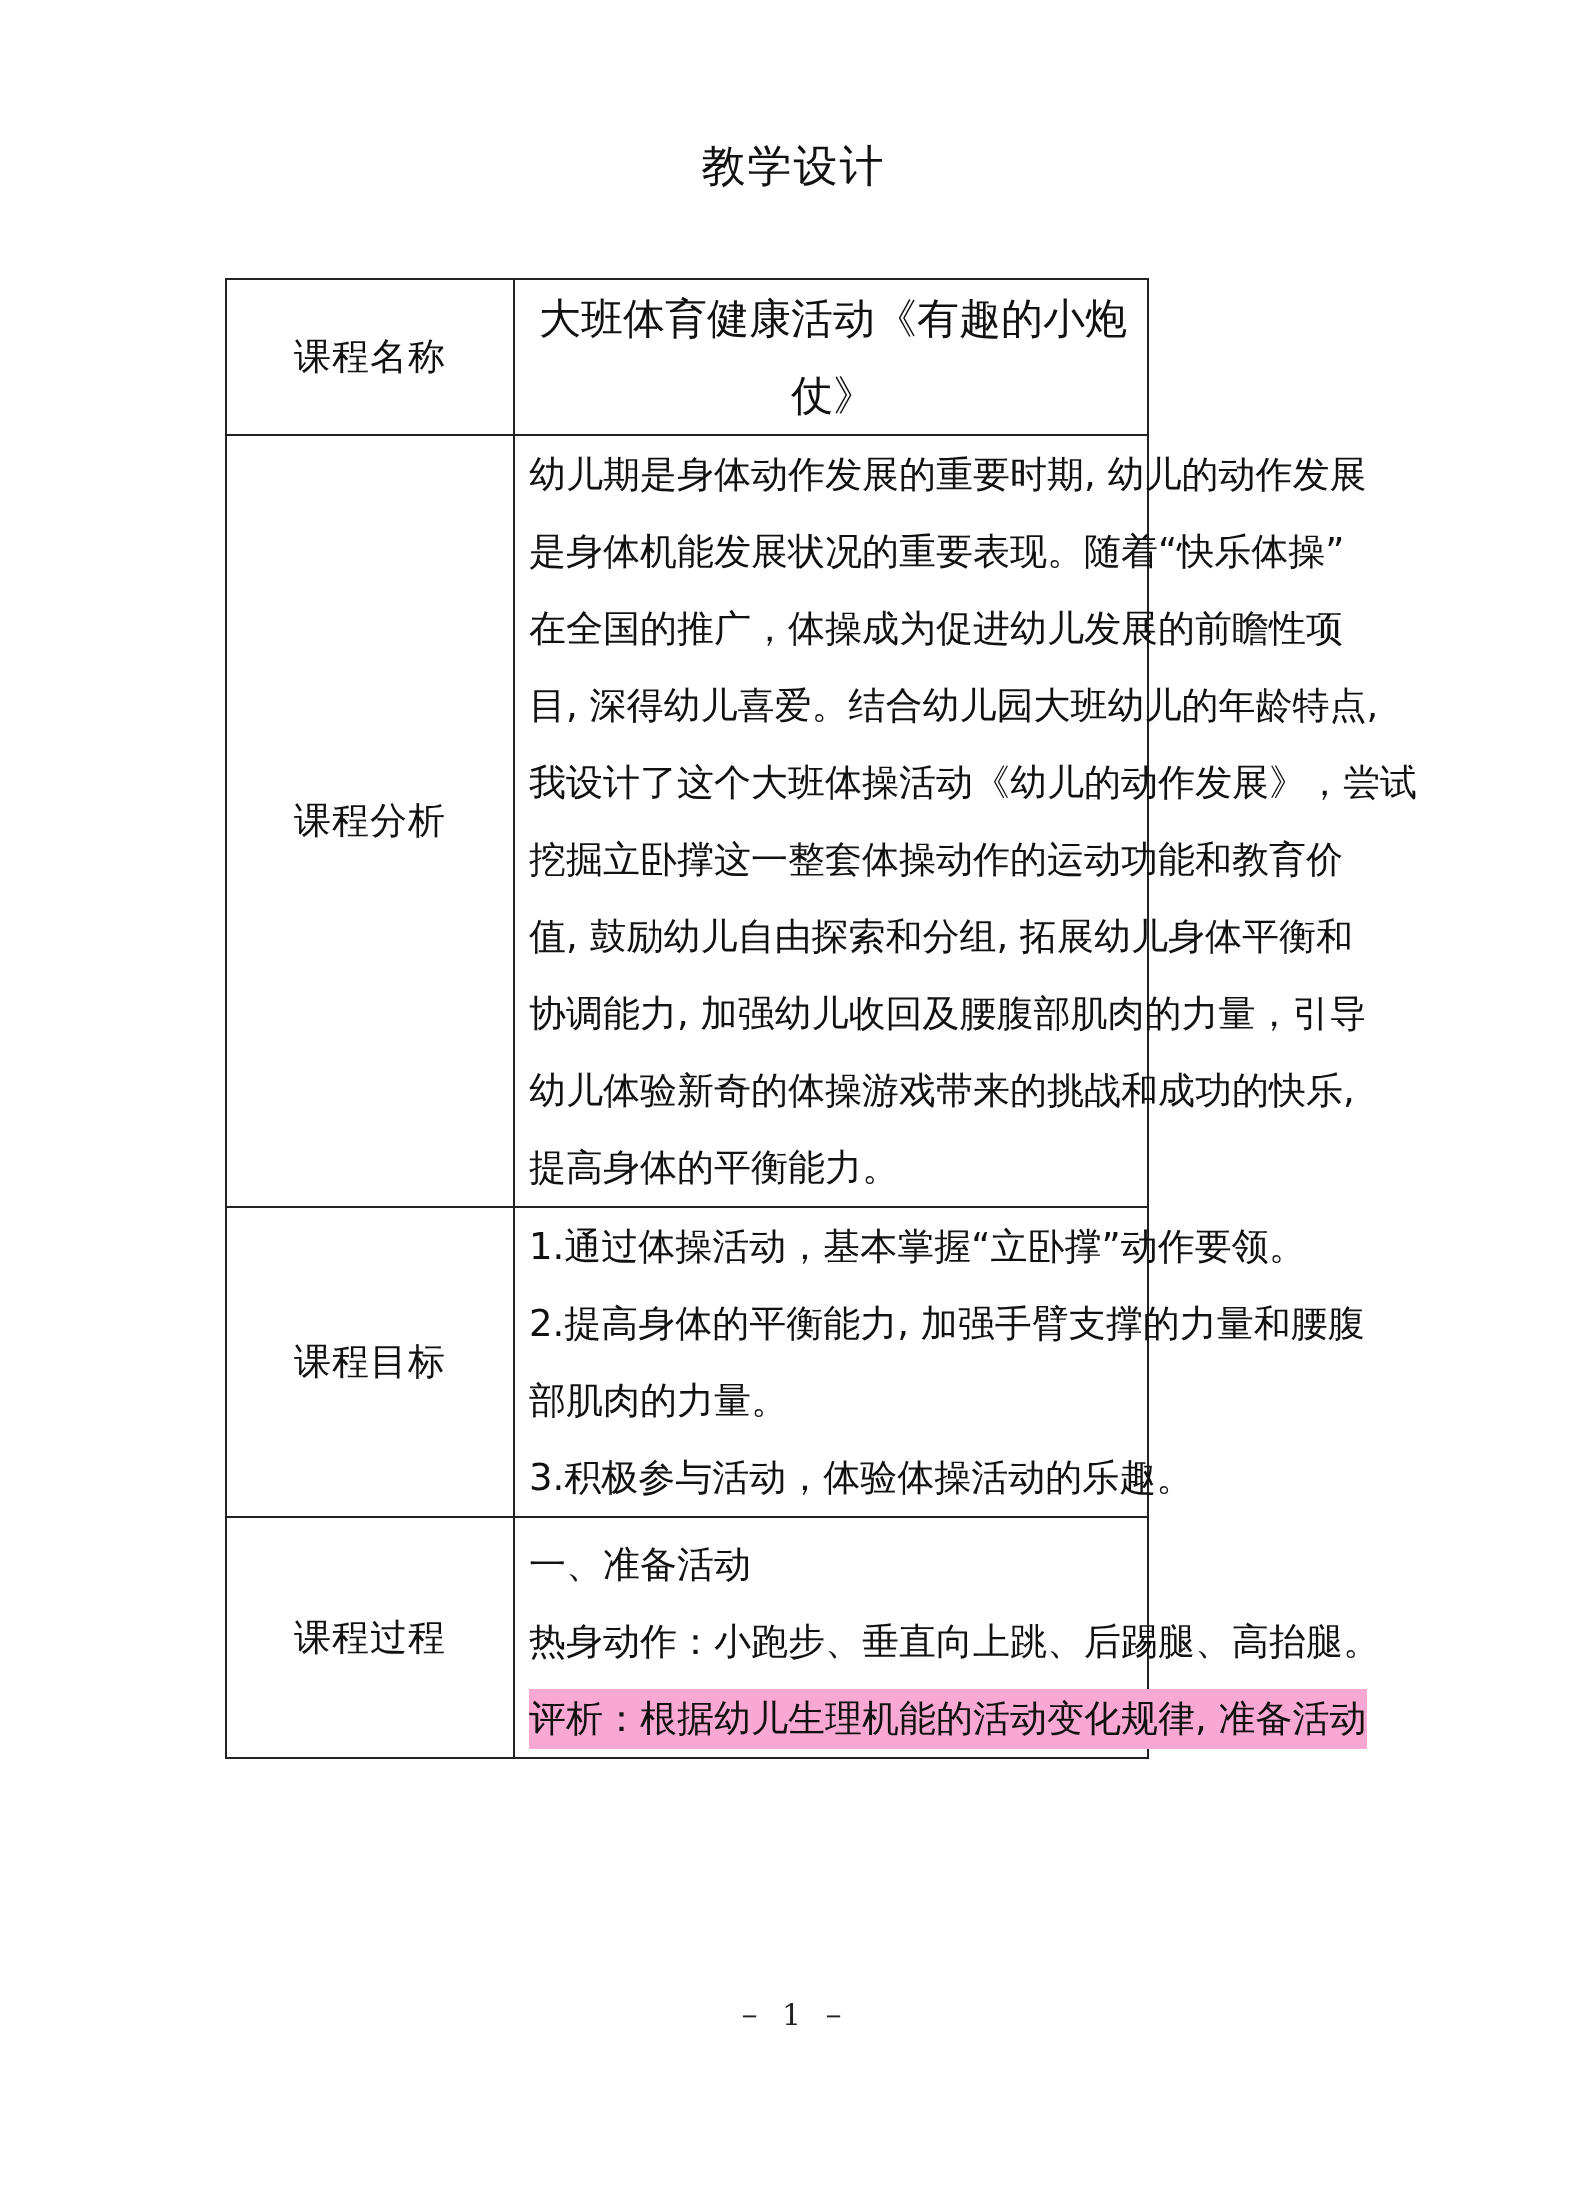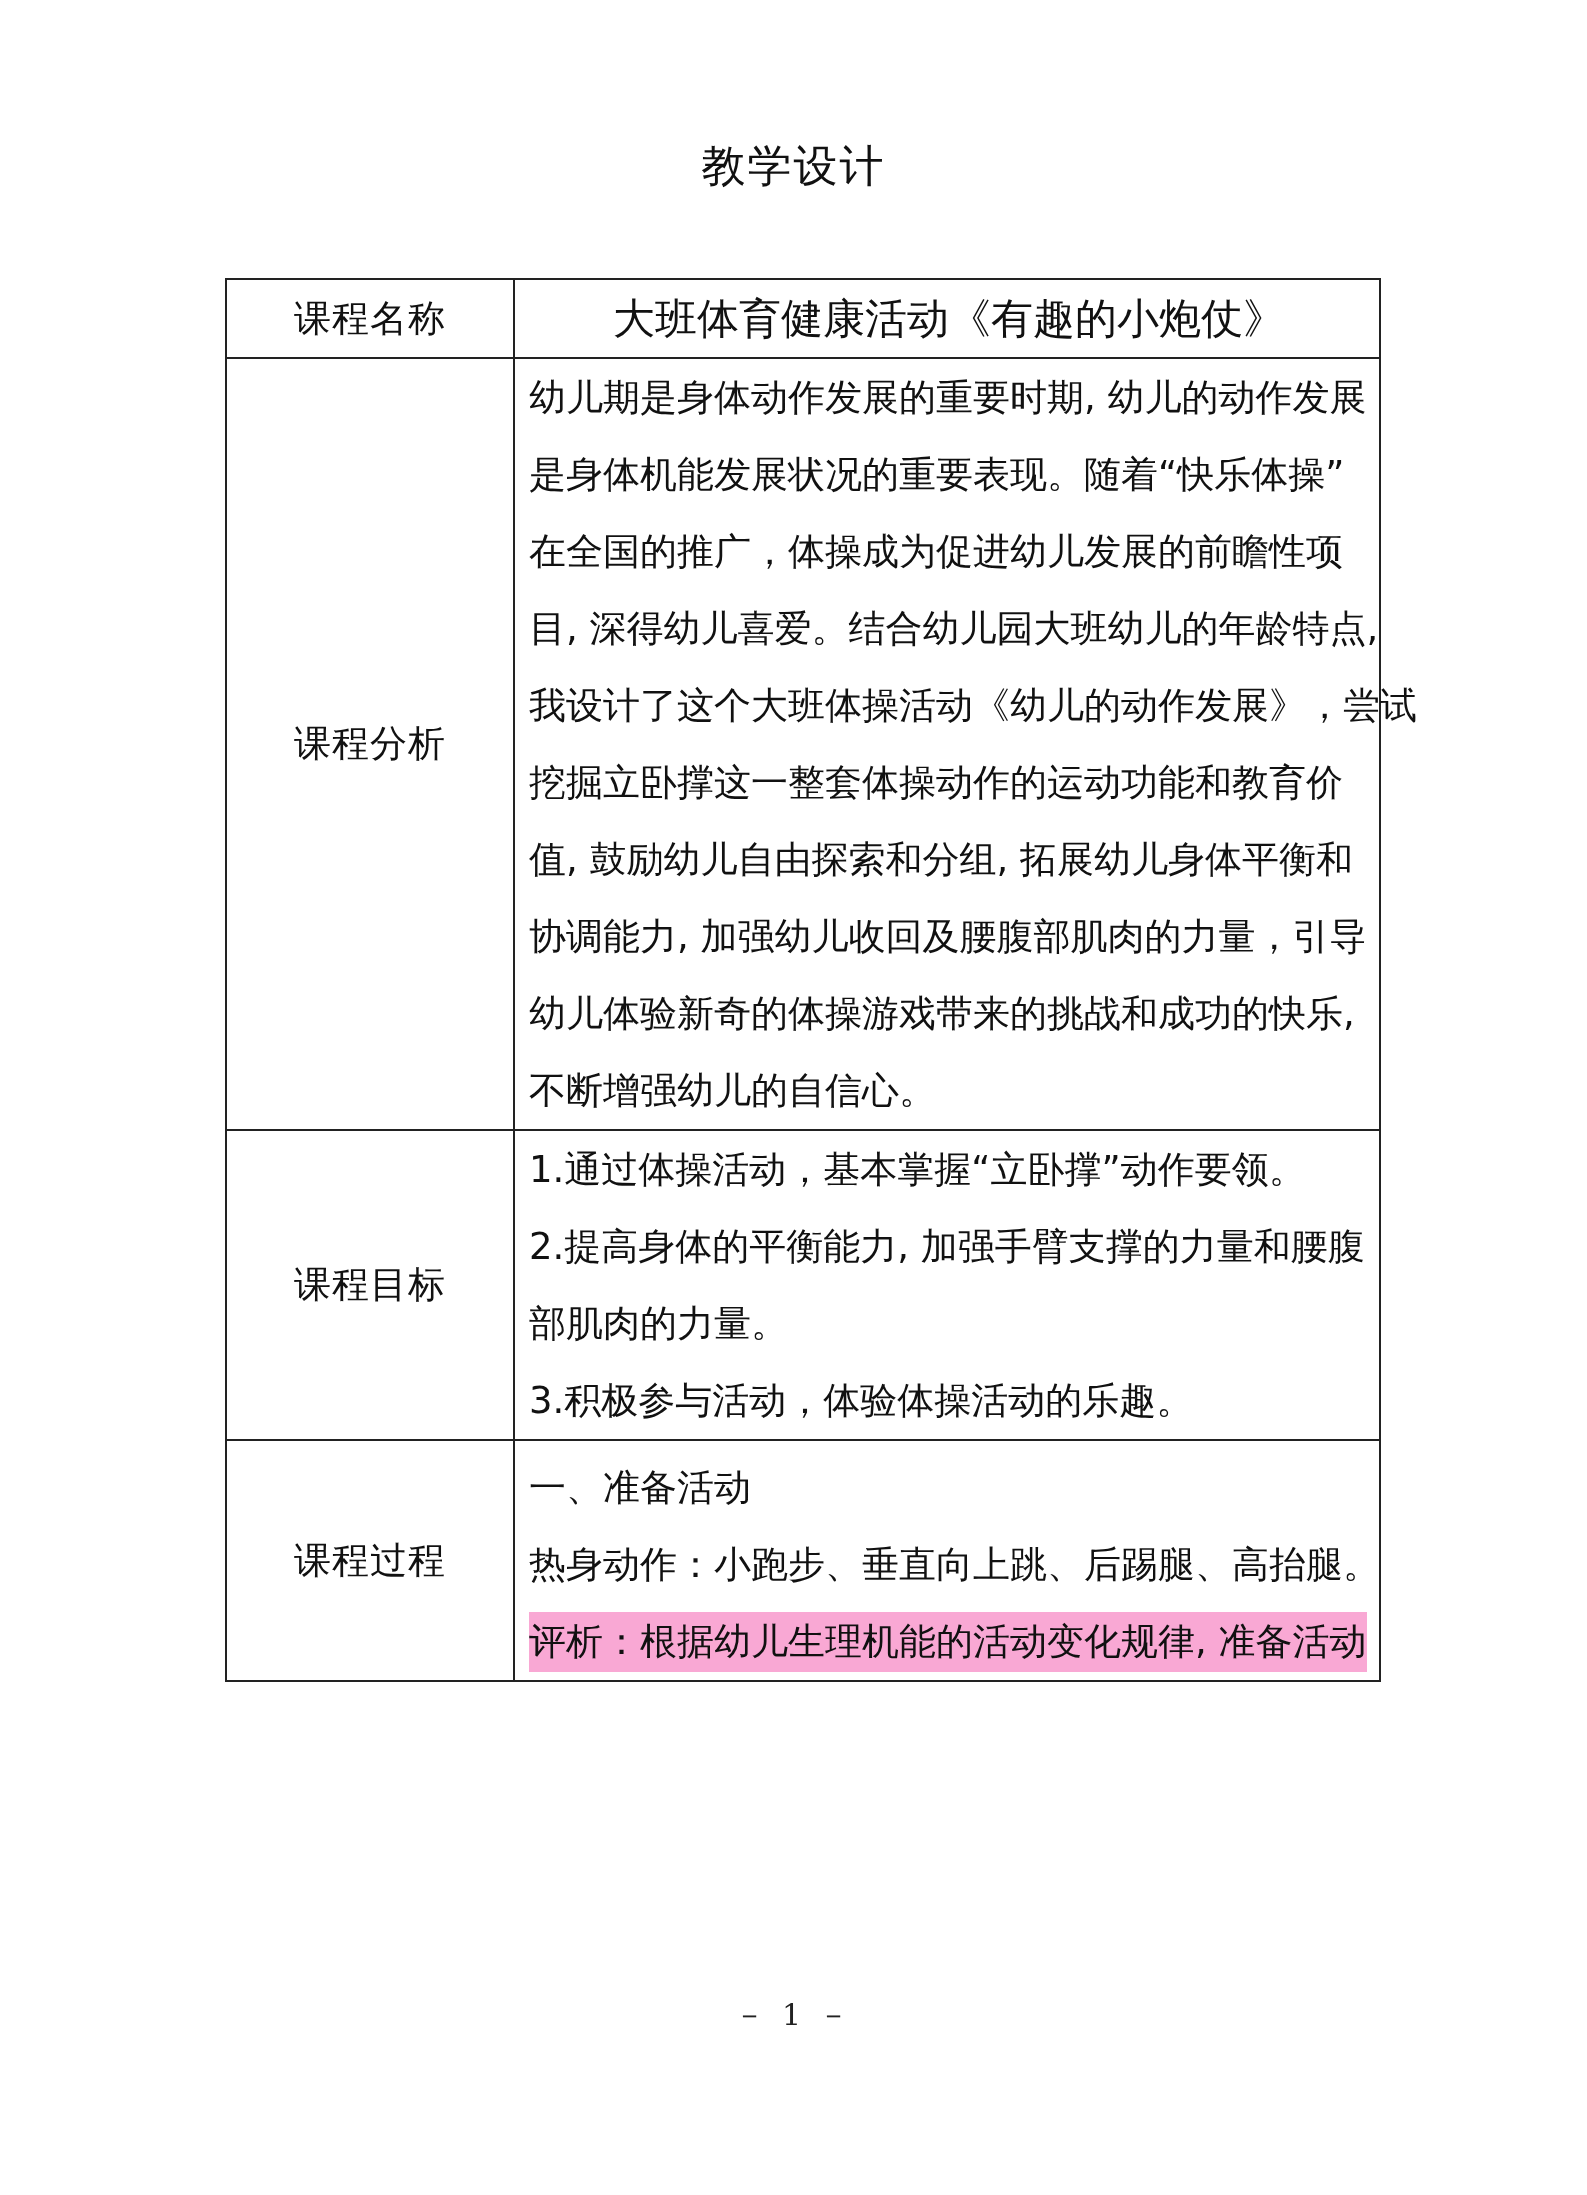--- a/index.html
+++ b/index.html
@@ -22,21 +22,21 @@
     width: 1587px;
     text-align: center;
     font-size: 44px;
     line-height: 60px;
     letter-spacing: 2px;
   }
   table.design {
     position: absolute;
     top: 278px;
     left: 225px;
-    width: 1156px;
+    width: 924px;
     border-collapse: collapse;
     table-layout: fixed;
   }
   table.design td {
     border: 2px solid #222222;
     padding: 0;
     vertical-align: middle;
   }
   td.label-cell {
     width: 286px;
@@ -102,21 +102,21 @@
     <td class="content-cell">
       <span class="para-line">幼儿期是身体动作发展的重要时期, 幼儿的动作发展</span>
       <span class="para-line">是身体机能发展状况的重要表现。随着“快乐体操”</span>
       <span class="para-line">在全国的推广，体操成为促进幼儿发展的前瞻性项</span>
       <span class="para-line">目, 深得幼儿喜爱。结合幼儿园大班幼儿的年龄特点,</span>
       <span class="para-line">我设计了这个大班体操活动《幼儿的动作发展》，尝试</span>
       <span class="para-line">挖掘立卧撑这一整套体操动作的运动功能和教育价</span>
       <span class="para-line">值, 鼓励幼儿自由探索和分组, 拓展幼儿身体平衡和</span>
       <span class="para-line">协调能力, 加强幼儿收回及腰腹部肌肉的力量，引导</span>
       <span class="para-line">幼儿体验新奇的体操游戏带来的挑战和成功的快乐,</span>
-      <span class="para-line">不断增强幼儿的自信心。</span>
+      <span class="para-line">提高身体的平衡能力。</span>
     </td>
   </tr>
 
   <tr class="row-goals">
     <td class="label-cell">课程目标</td>
     <td class="content-cell">
       <span class="para-line">1.通过体操活动，基本掌握“立卧撑”动作要领。</span>
       <span class="para-line">2.提高身体的平衡能力, 加强手臂支撑的力量和腰腹</span>
       <span class="para-line">部肌肉的力量。</span>
       <span class="para-line">3.积极参与活动，体验体操活动的乐趣。</span>

